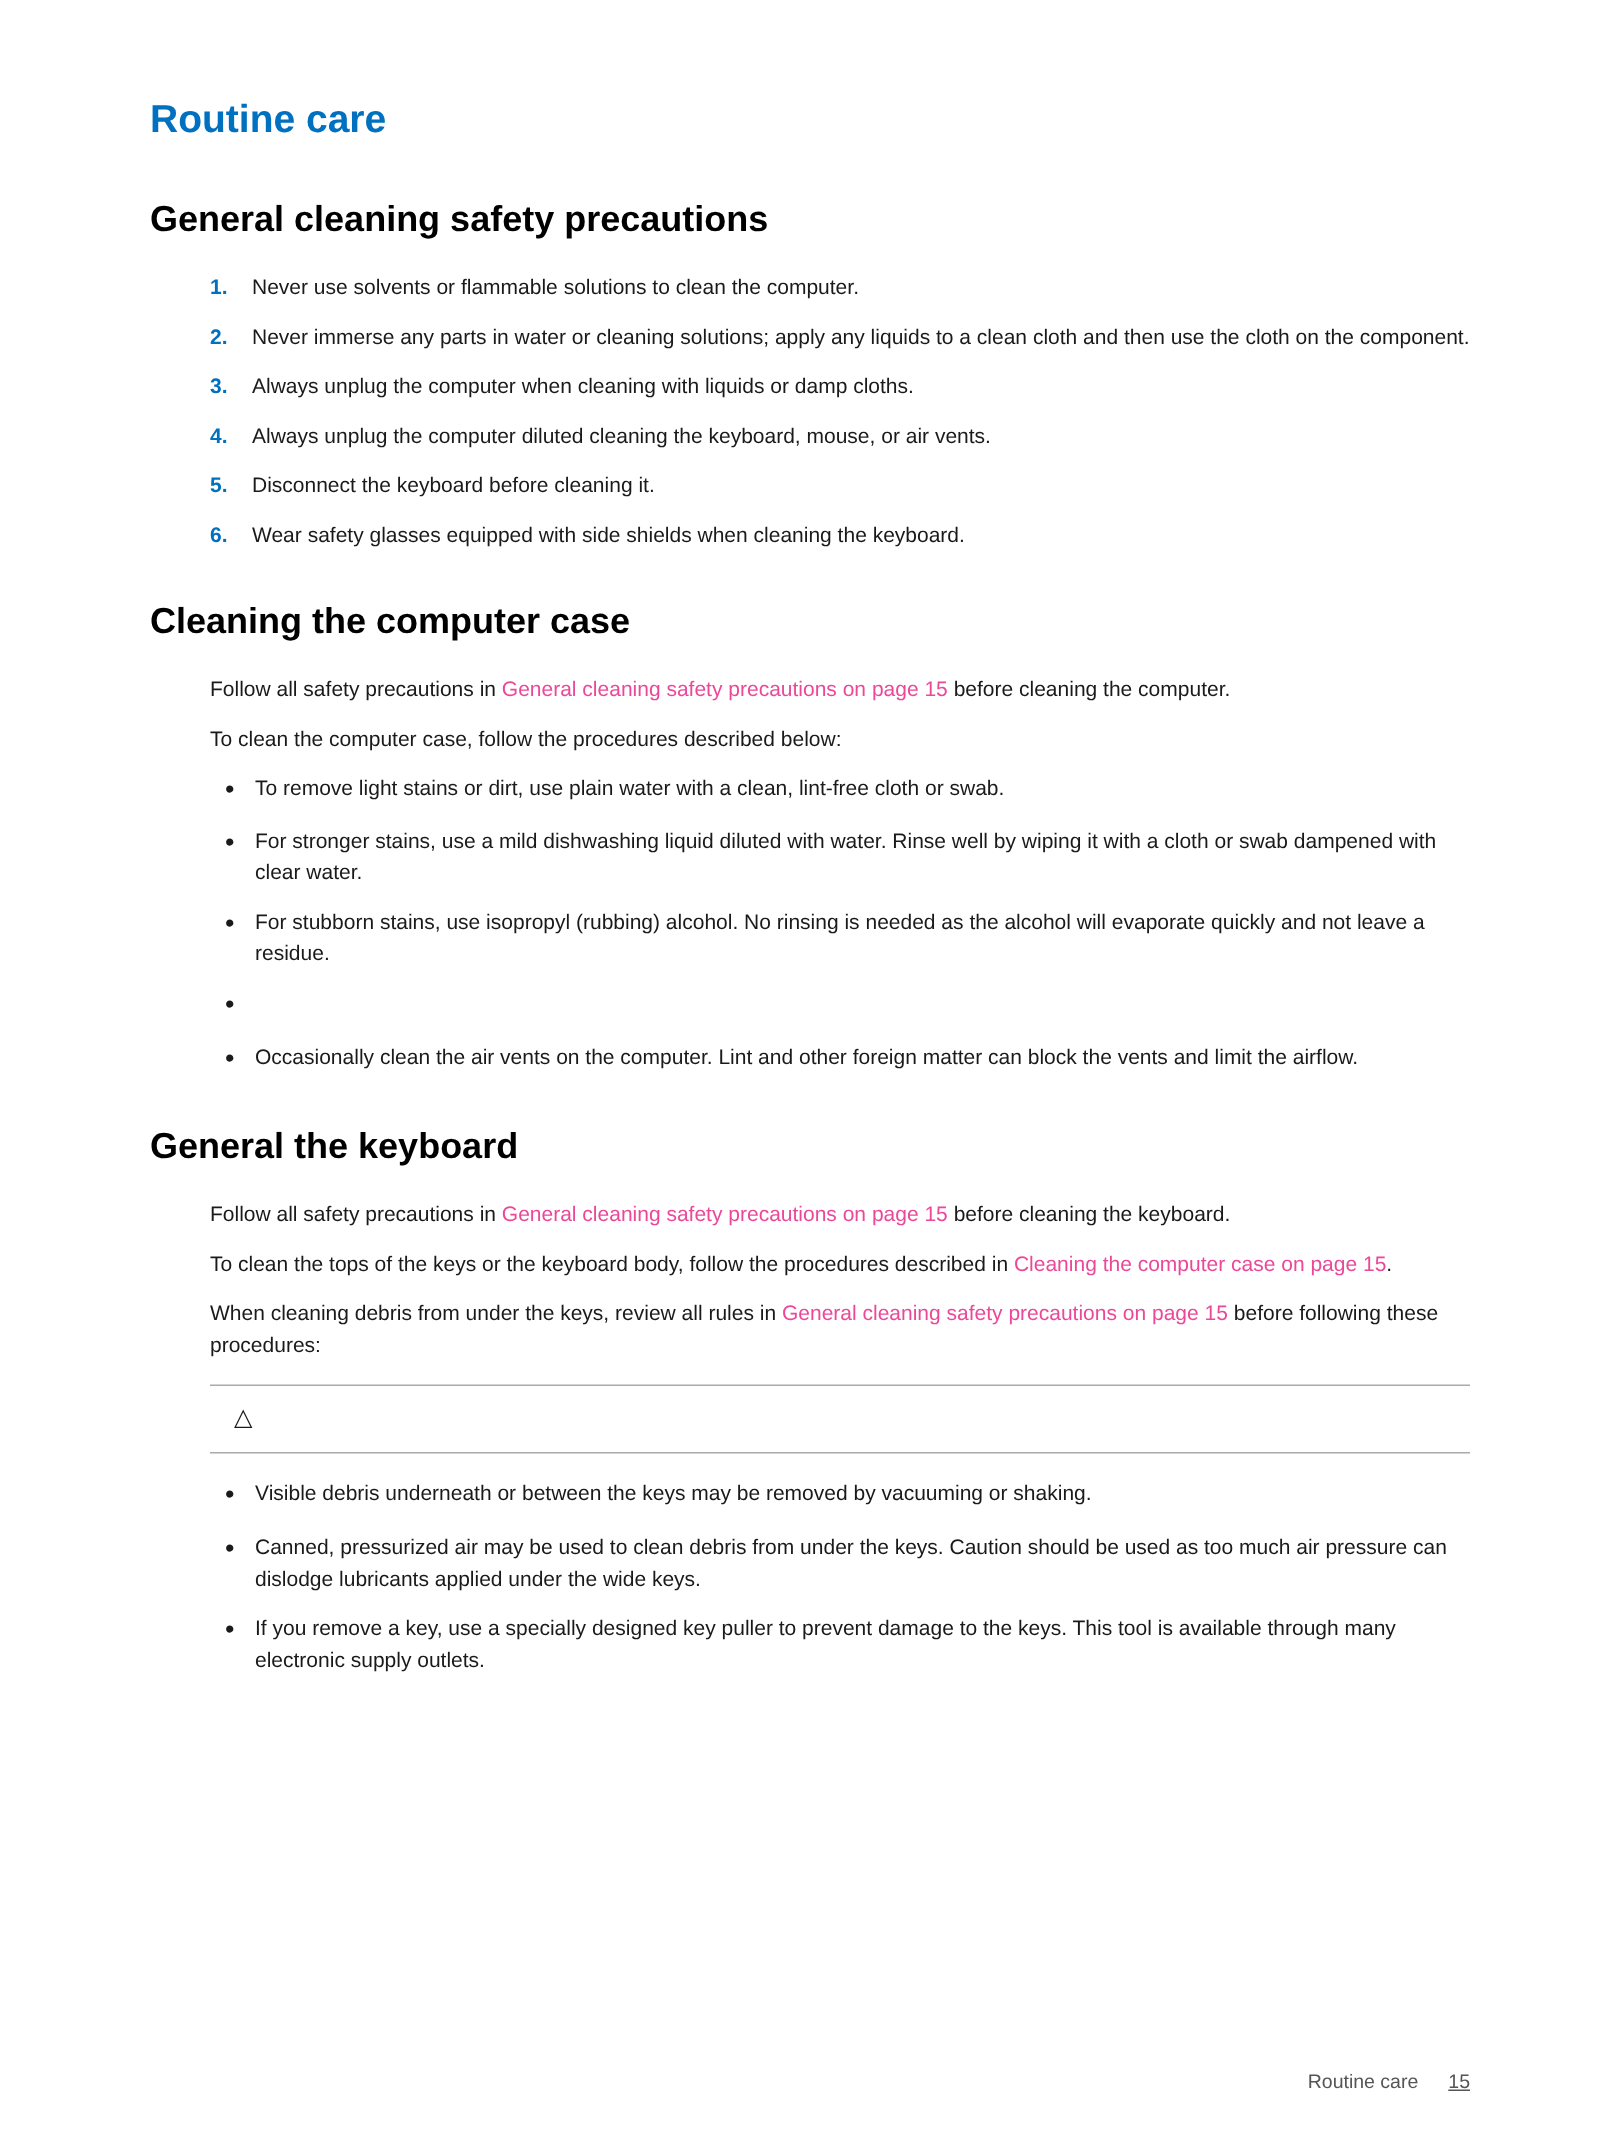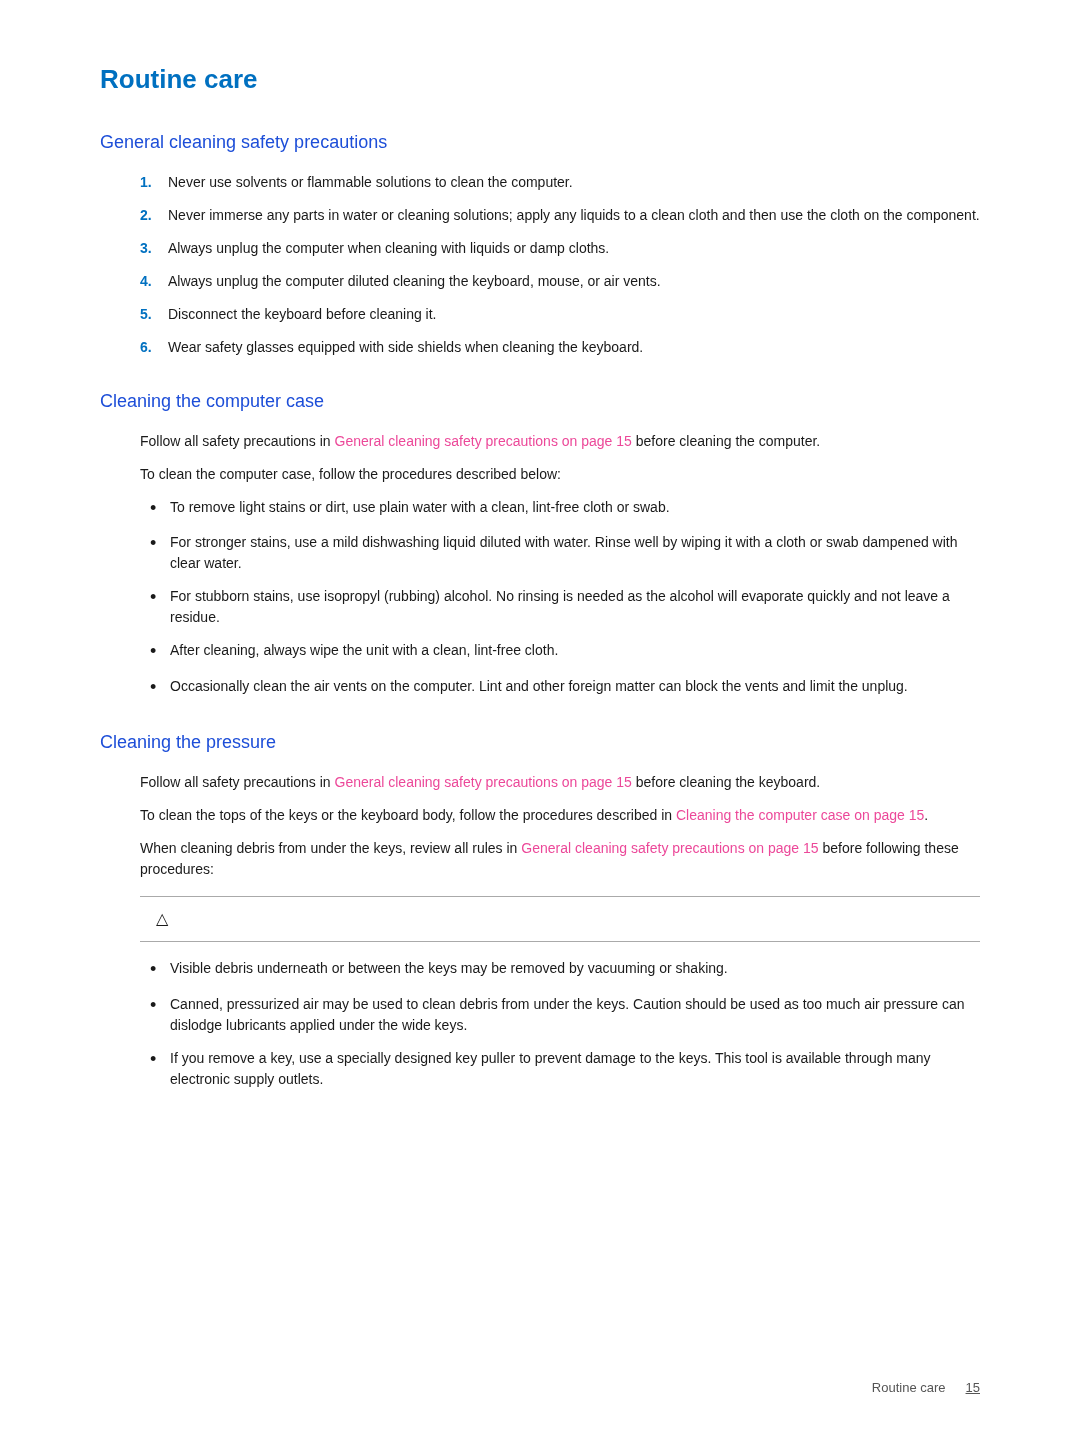--- a/index.html
+++ b/index.html
@@ -20,23 +20,23 @@
     }
 
     .page-title {
       font-size: 26px;
       font-weight: 700;
       color: #0070c0;
       margin-bottom: 30px;
     }
 
     .section-title {
-      font-size: 18px;
-      font-weight: 400;
-      color: #1d4ed8;
+      font-size: 24px;
+      font-weight: 700;
+      color: #000000;
       margin-bottom: 16px;
     }
 
     .section {
       margin-bottom: 30px;
     }
 
     .section-content {
       padding-left: 40px;
     }
@@ -183,32 +183,31 @@
       <li>
         <span class="bullet">•</span>
         <span>For stronger stains, use a mild dishwashing liquid diluted with water. Rinse well by wiping it with a cloth or swab dampened with clear water.</span>
       </li>
       <li>
         <span class="bullet">•</span>
         <span>For stubborn stains, use isopropyl (rubbing) alcohol. No rinsing is needed as the alcohol will evaporate quickly and not leave a residue.</span>
       </li>
       <li>
         <span class="bullet">•</span>
-        <span>After cleaning, always wipe the unit with a clean, lint-free cloth.</span>
-      </li>
-      <li>
-        <span class="bullet">•</span>
-        <span>Occasionally clean the air vents on the computer. Lint and other foreign matter can block the vents and limit the unplug.</span>
+      </li>
+      <li>
+        <span class="bullet">•</span>
+        <span>Occasionally clean the air vents on the computer. Lint and other foreign matter can block the vents and limit the airflow.</span>
       </li>
     </ul>
   </div>
 </div>
 
 <div class="section">
-  <h2 class="section-title">Cleaning the pressure</h2>
+  <h2 class="section-title">General the keyboard</h2>
   <div class="section-content">
     <p class="para">
       <span>Follow all safety precautions in </span><a class="link" href="#">General cleaning safety precautions on page 15</a><span> before cleaning the keyboard.</span>
     </p>
     <p class="para">
       <span>To clean the tops of the keys or the keyboard body, follow the procedures described in </span><a class="link" href="#">Cleaning the computer case on page 15</a><span>.</span>
     </p>
     <p class="para">
       <span>When cleaning debris from under the keys, review all rules in </span><a class="link" href="#">General cleaning safety precautions on page 15</a><span> before following these procedures:</span>
     </p>

